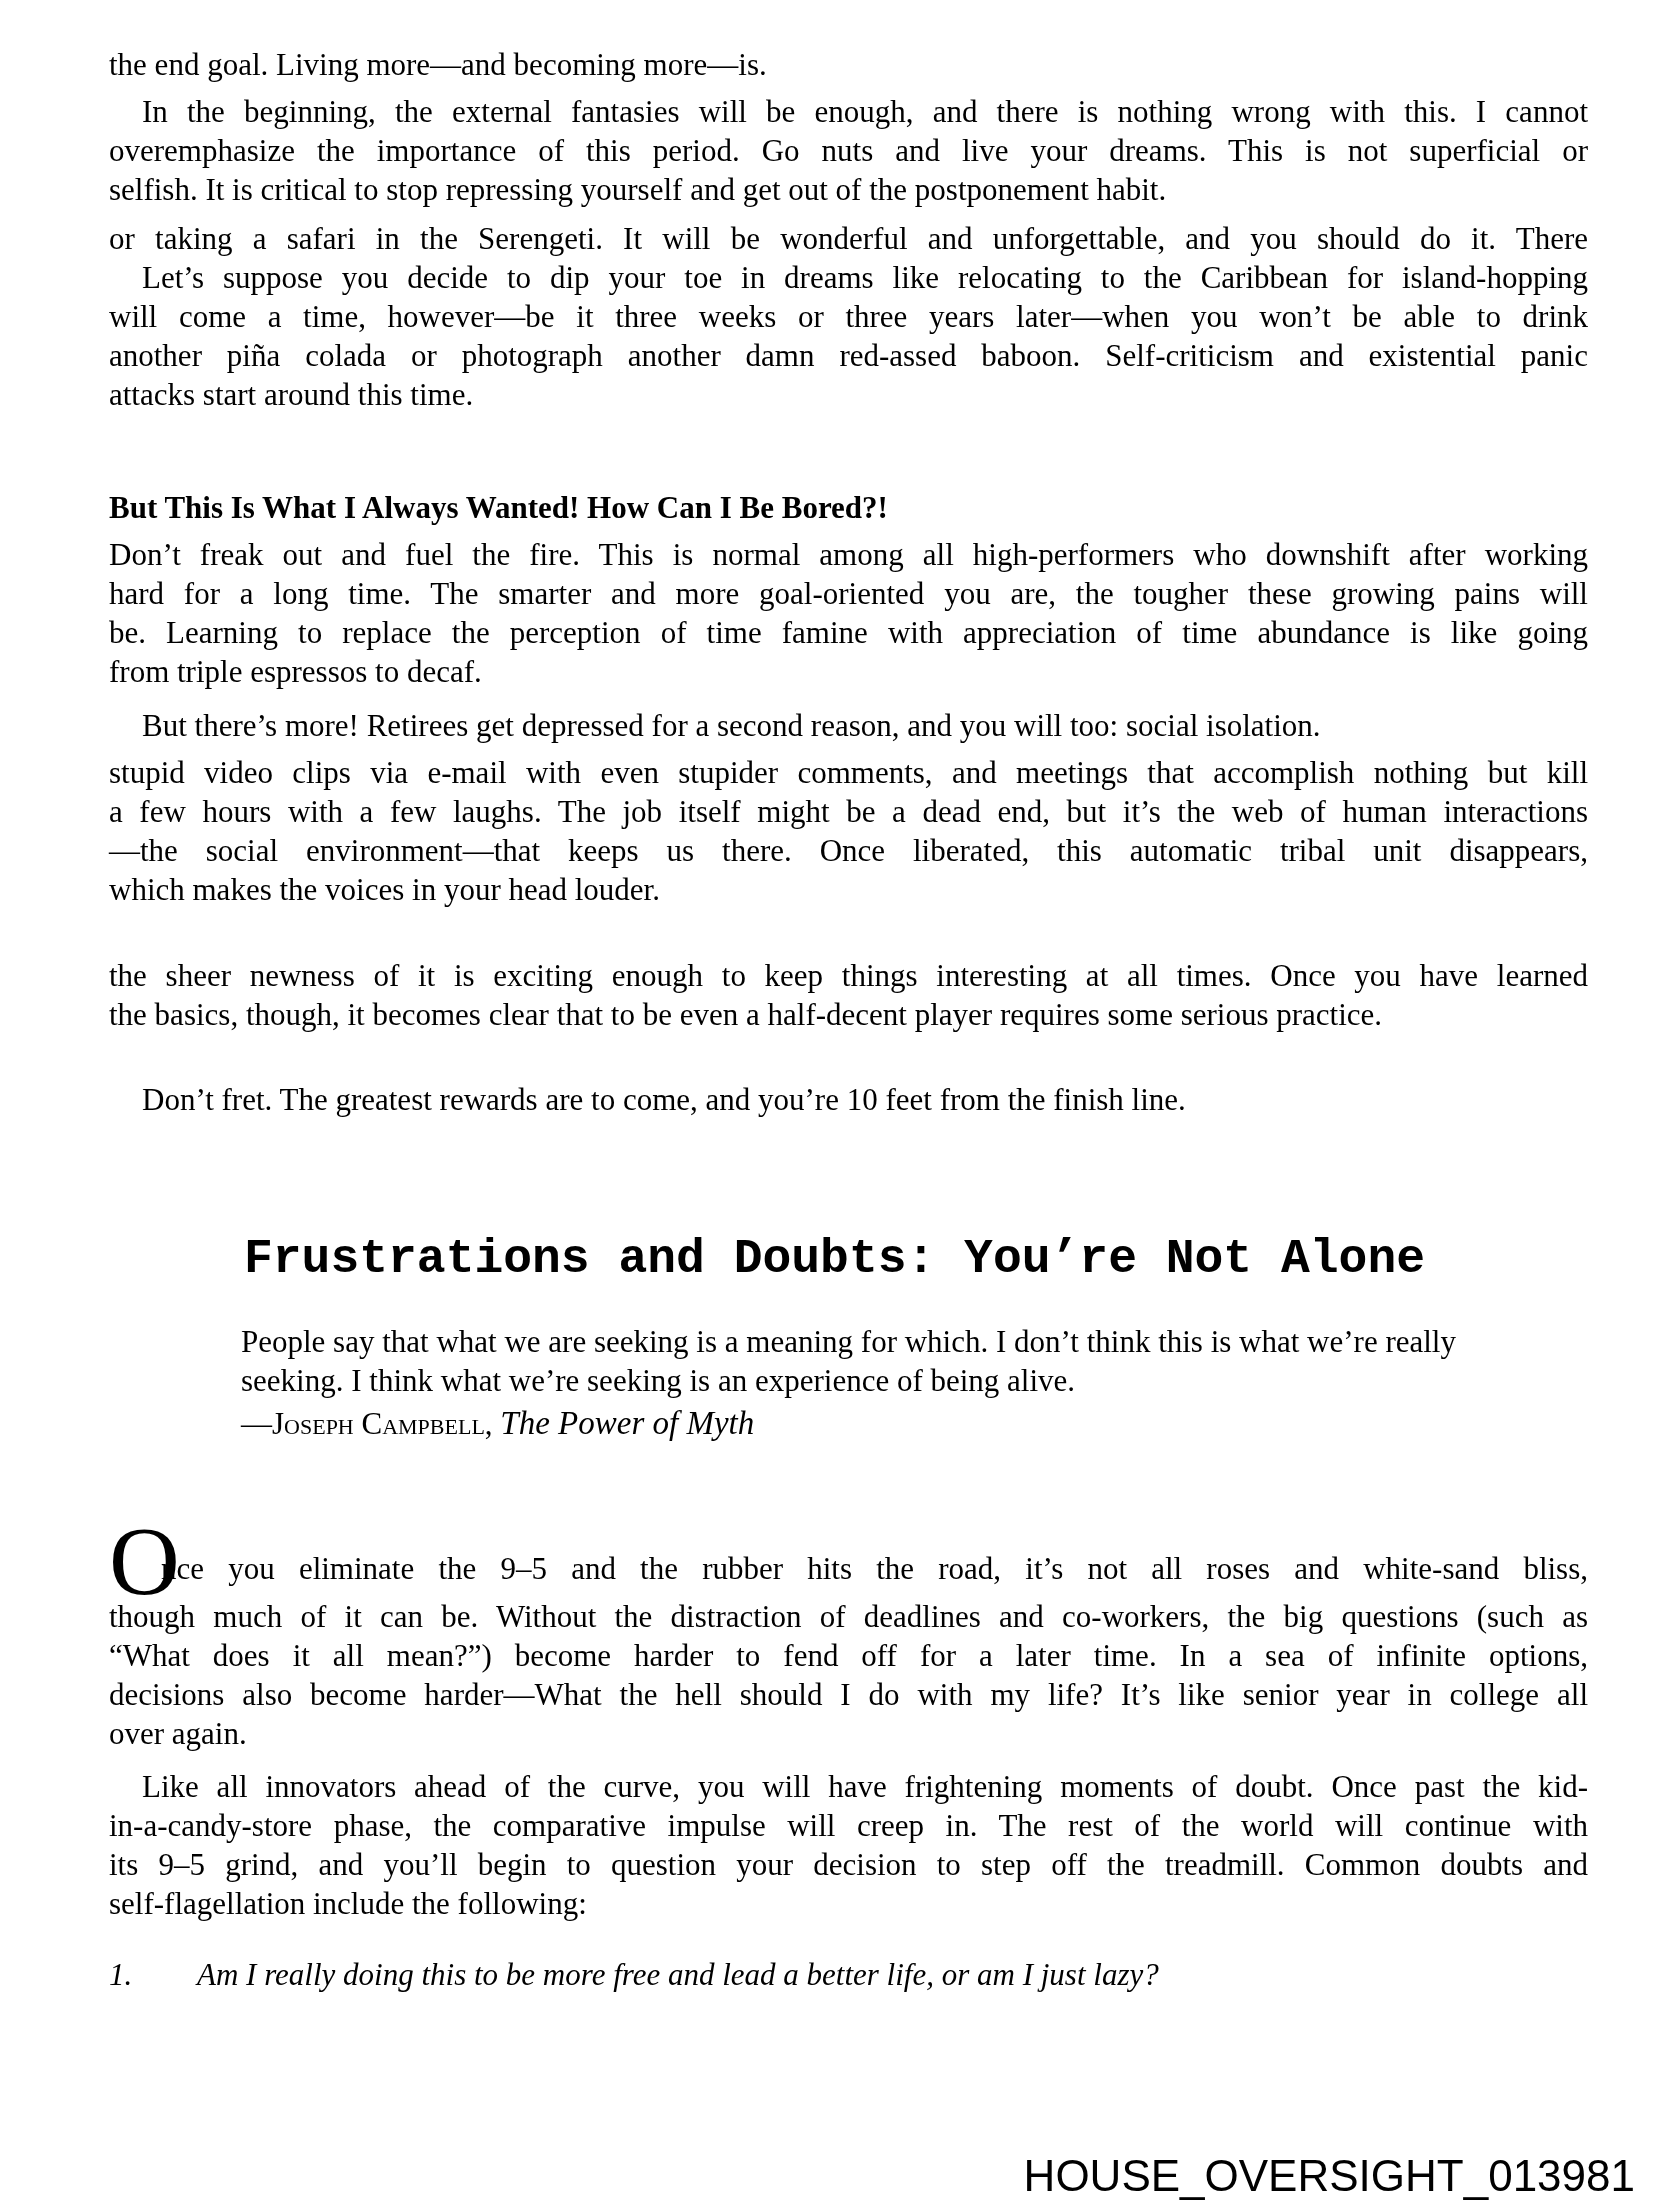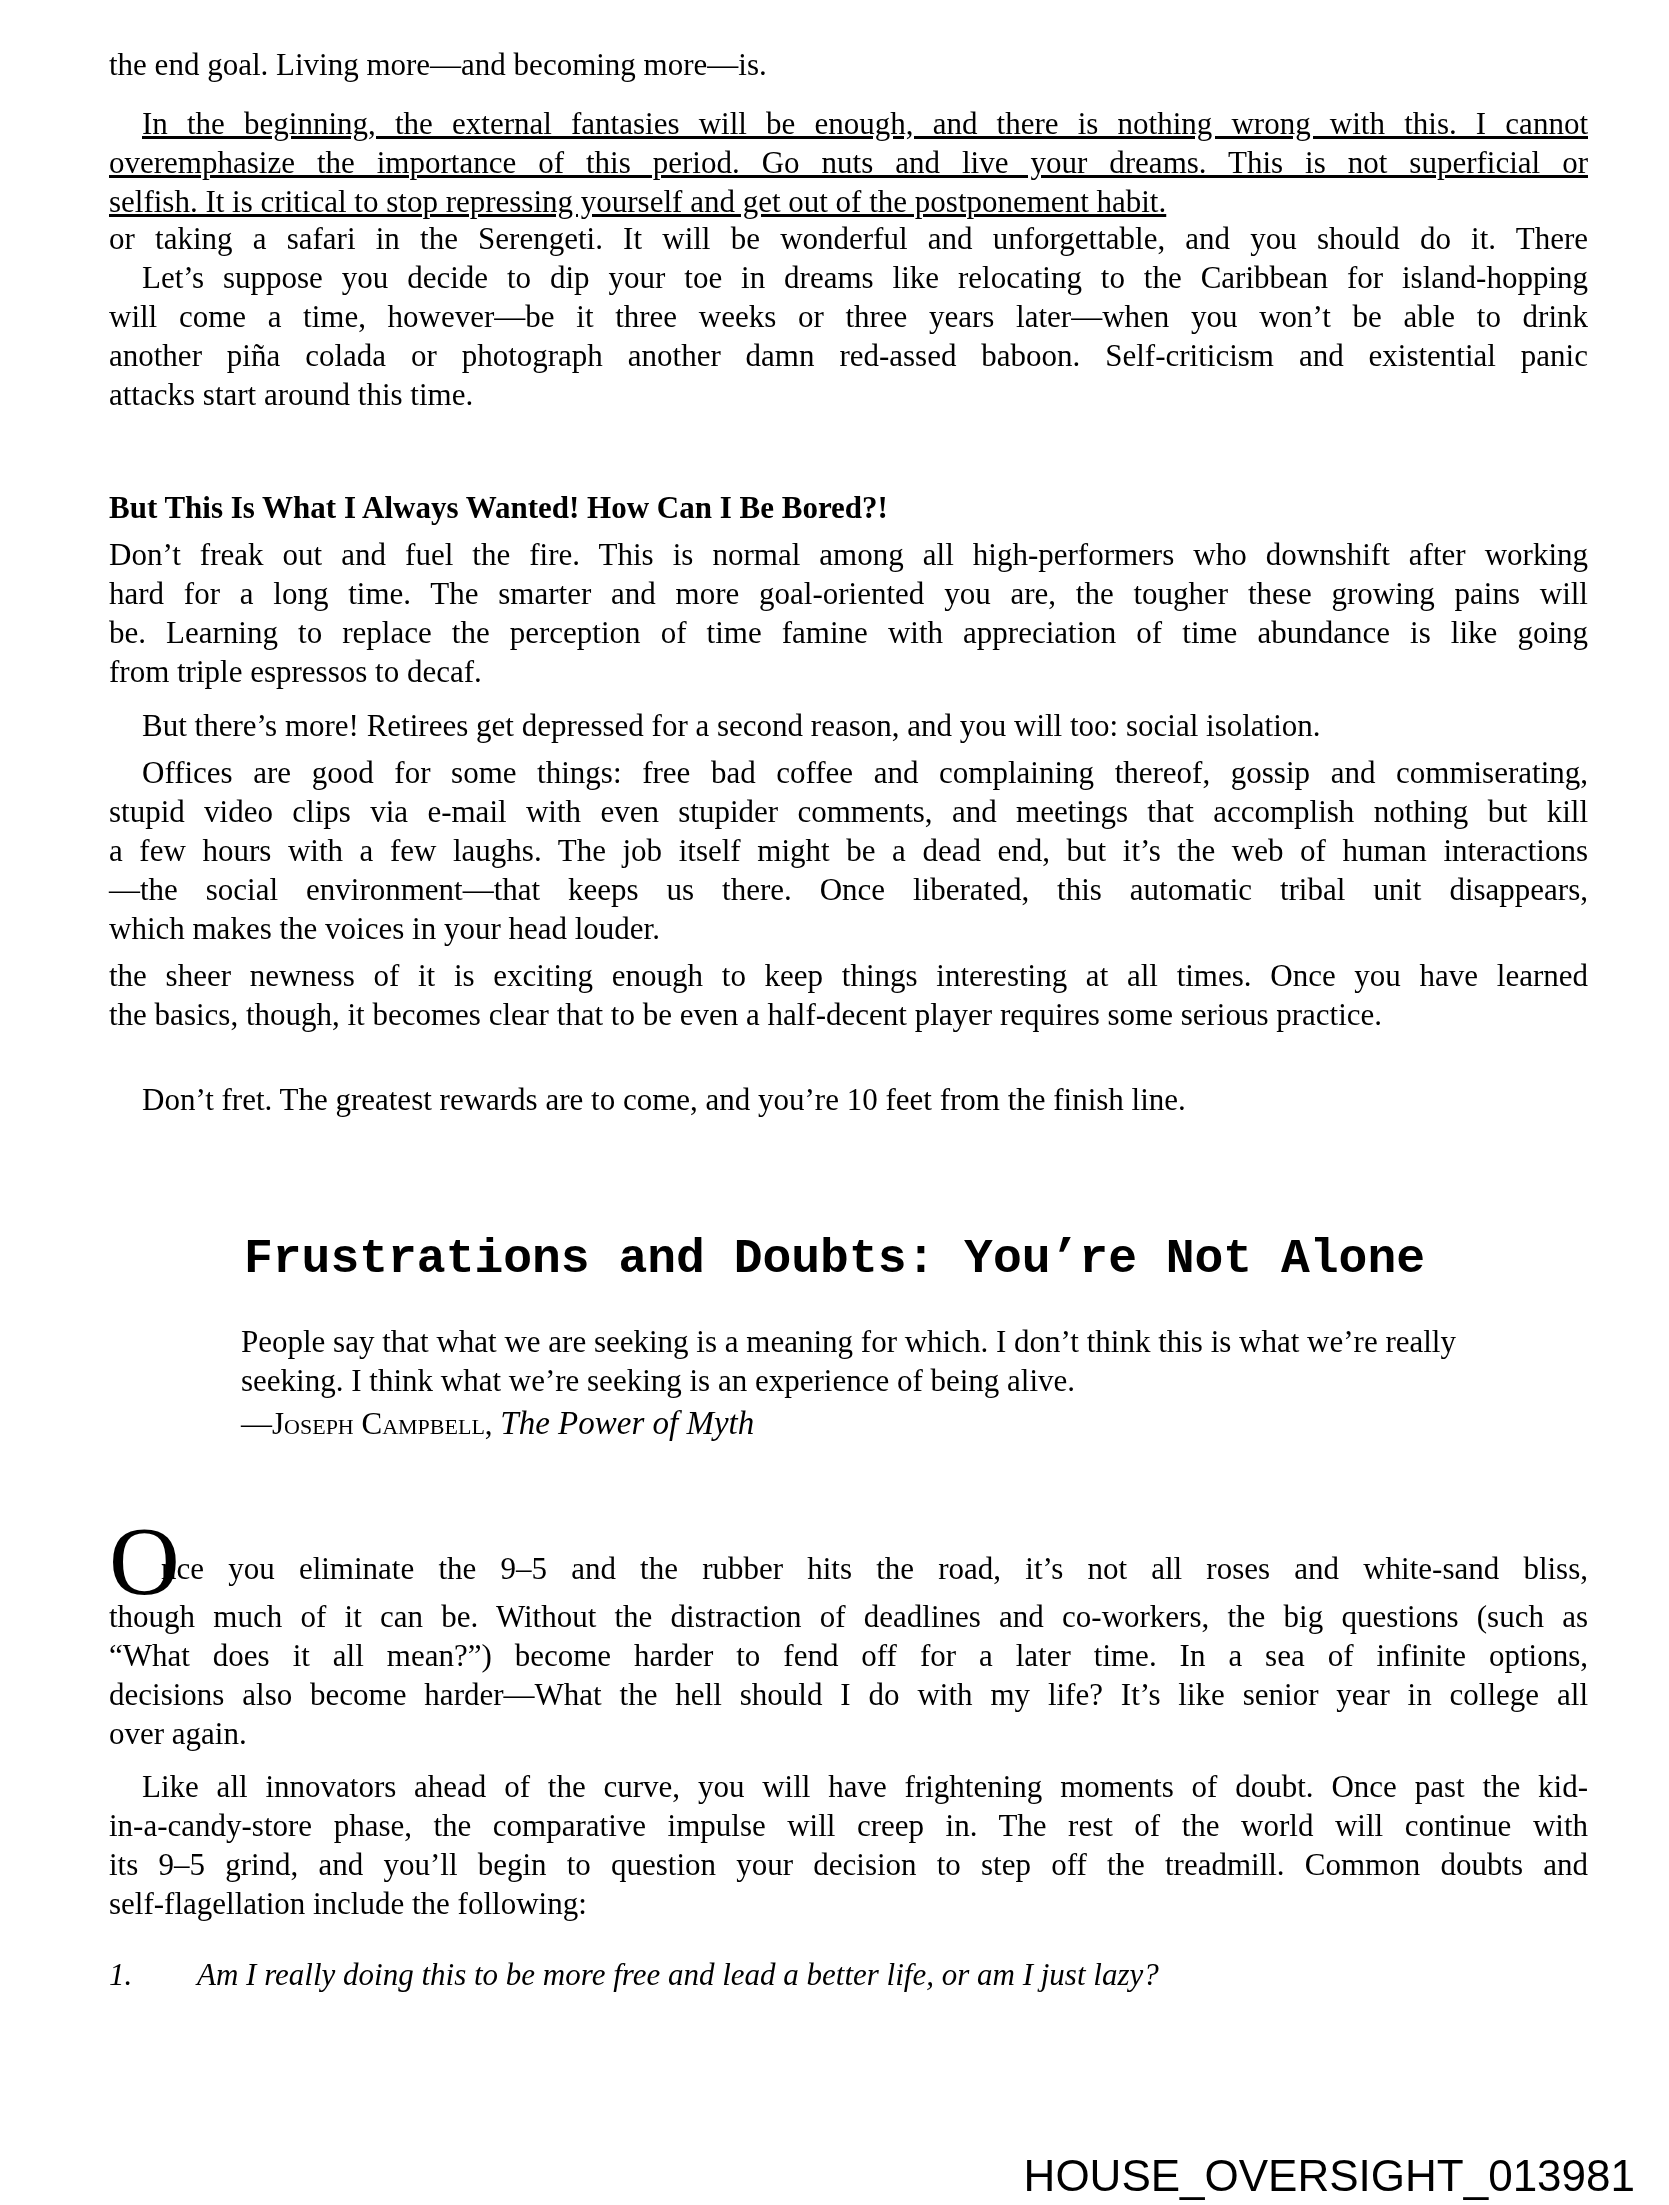--- a/index.html
+++ b/index.html
@@ -19,21 +19,21 @@
 </style>
 </head>
 <body>
 
 <div class="page">
 
   <div class="t" style="top:45px;">
     <span class="ln last">the end goal. Living more—and becoming more—is.</span>
   </div>
 
-  <div class="t" style="top:104px;text-decoration:underline;">
+  <div class="t" style="top:92px;">
     <span class="ln" style="padding-left:33px">In the beginning, the external fantasies will be enough, and there is nothing wrong with this. I cannot</span>
     <span class="ln">overemphasize the importance of this period. Go nuts and live your dreams. This is not superficial or</span>
     <span class="ln last">selfish. It is critical to stop repressing yourself and get out of the postponement habit.</span>
   </div>
 
   <div class="t" style="top:219px;">
     <span class="ln">or taking a safari in the Serengeti. It will be wonderful and unforgettable, and you should do it. There</span>
     <span class="ln" style="padding-left:33px">Let’s suppose you decide to dip your toe in dreams like relocating to the Caribbean for island-hopping</span>
     <span class="ln">will come a time, however—be it three weeks or three years later—when you won’t be able to drink</span>
     <span class="ln">another piña colada or photograph another damn red-assed baboon. Self-criticism and existential panic</span>
@@ -49,21 +49,20 @@
     <span class="ln">hard for a long time. The smarter and more goal-oriented you are, the tougher these growing pains will</span>
     <span class="ln">be. Learning to replace the perception of time famine with appreciation of time abundance is like going</span>
     <span class="ln last">from triple espressos to decaf.</span>
   </div>
 
   <div class="t" style="top:706px;">
     <span class="ln last" style="padding-left:33px">But there’s more! Retirees get depressed for a second reason, and you will too: social isolation.</span>
   </div>
 
   <div class="t" style="top:753px;">
-    <span class="ln" style="padding-left:33px">Offices are good for some things: free bad coffee and complaining thereof, gossip and commiserating,</span>
     <span class="ln">stupid video clips via e-mail with even stupider comments, and meetings that accomplish nothing but kill</span>
     <span class="ln">a few hours with a few laughs. The job itself might be a dead end, but it’s the web of human interactions</span>
     <span class="ln">—the social environment—that keeps us there. Once liberated, this automatic tribal unit disappears,</span>
     <span class="ln last">which makes the voices in your head louder.</span>
   </div>
 
   <div class="t" style="top:956px;">
     <span class="ln">the sheer newness of it is exciting enough to keep things interesting at all times. Once you have learned</span>
     <span class="ln last">the basics, though, it becomes clear that to be even a half-decent player requires some serious practice.</span>
   </div>

